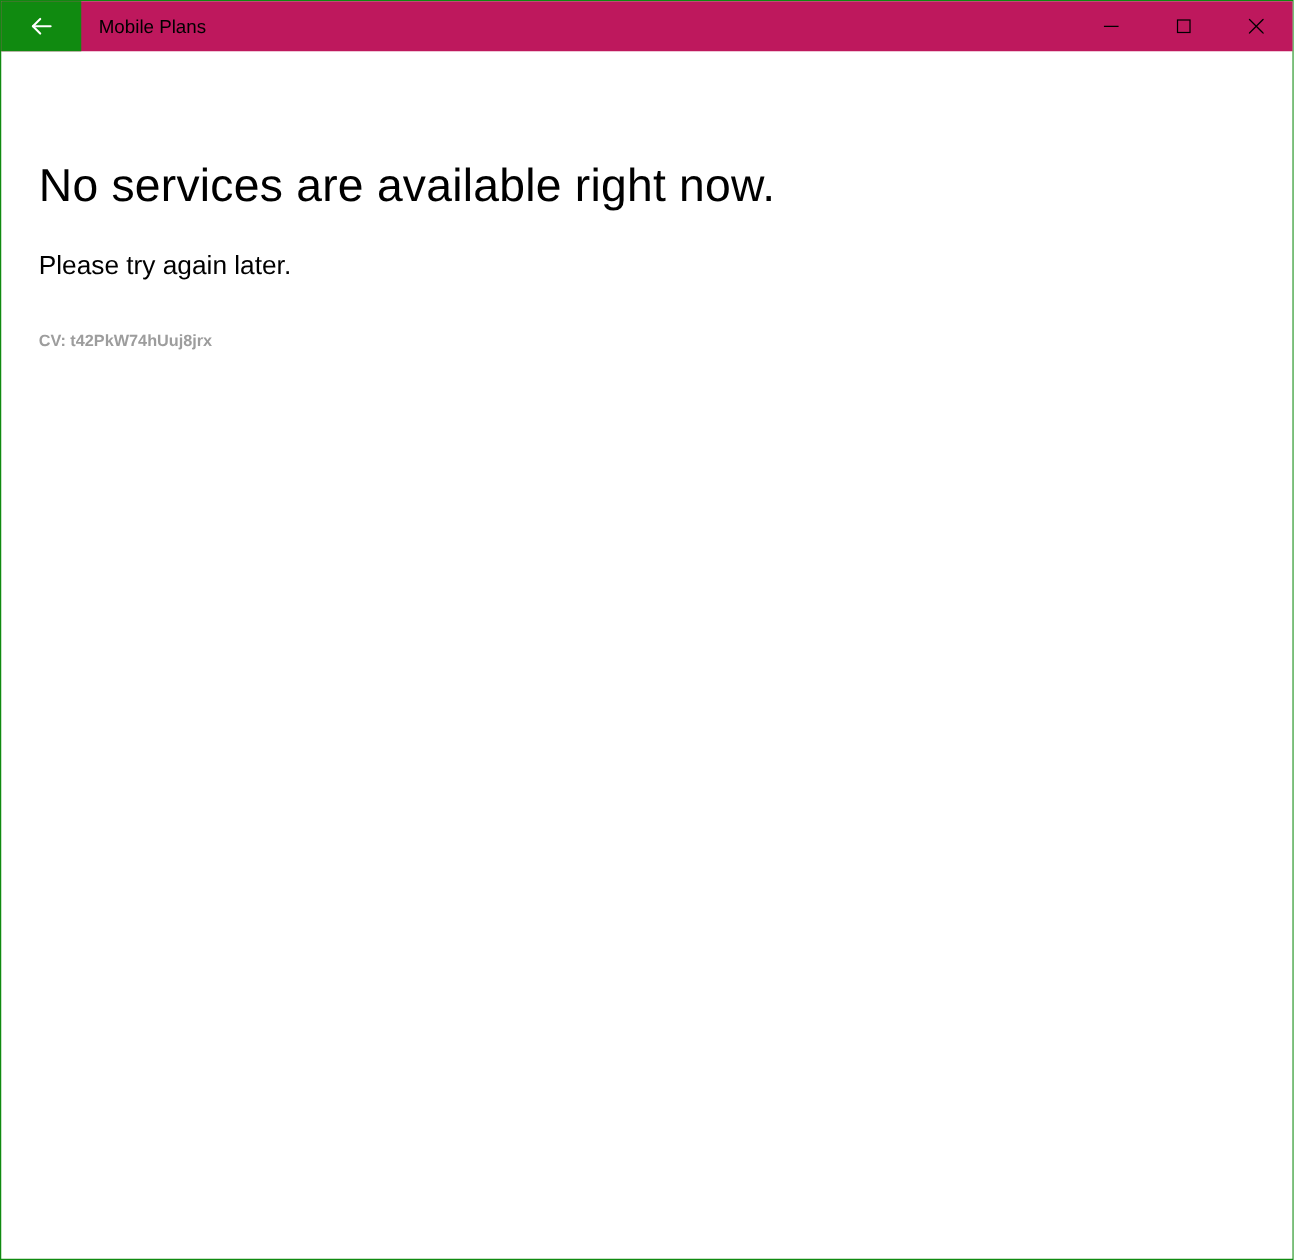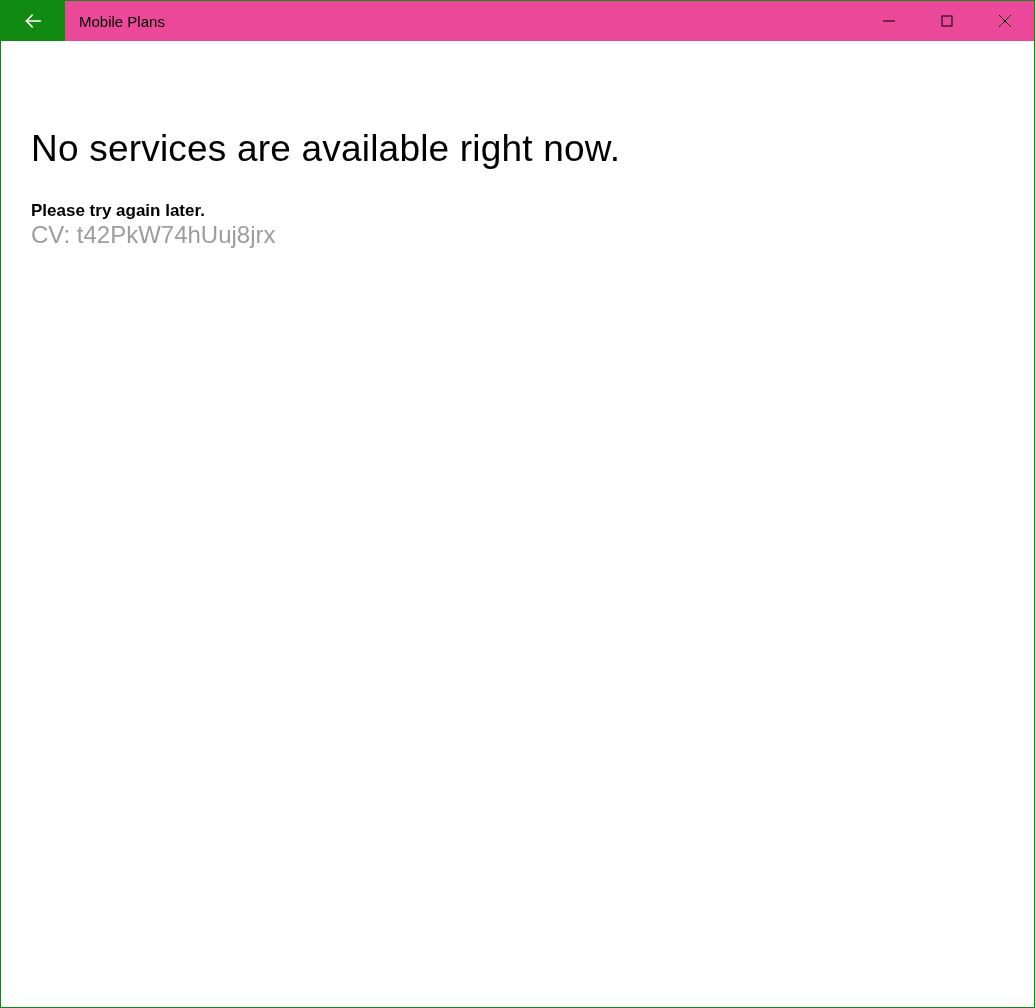--- a/index.html
+++ b/index.html
@@ -19,21 +19,21 @@
       height: 1008px;
       border: 1px solid #108a10;
       background: #ffffff;
       display: flex;
       flex-direction: column;
     }
     .titlebar {
       height: 40px;
       display: flex;
       align-items: stretch;
-      background: #ec4899;
+      background: #be185d;
       flex-shrink: 0;
     }
     .back-button {
       width: 64px;
       height: 40px;
       background: #108a10;
       color: #ffffff;
       display: flex;
       align-items: center;
       justify-content: center;
@@ -78,27 +78,28 @@
     }
     .main-heading {
       font-size: 37px;
       font-weight: 400;
       color: #000000;
       line-height: 1.3;
       margin-bottom: 28px;
       letter-spacing: 0.2px;
     }
     .sub-text {
-      font-size: 17px;
-      font-weight: 700;
+      font-size: 21px;
+      font-weight: 400;
       color: #000000;
+      margin-bottom: 40px;
     }
     .cv-text {
-      font-size: 24px;
-      font-weight: 400;
+      font-size: 13px;
+      font-weight: 700;
       color: #9d9d9d;
     }
   </style>
 </head>
 <body>
 
 <div class="window">
   <div class="titlebar">
     <div class="back-button">
       <svg viewBox="0 0 24 24" fill="none" stroke="currentColor" stroke-width="2" stroke-linecap="round" stroke-linejoin="round">

